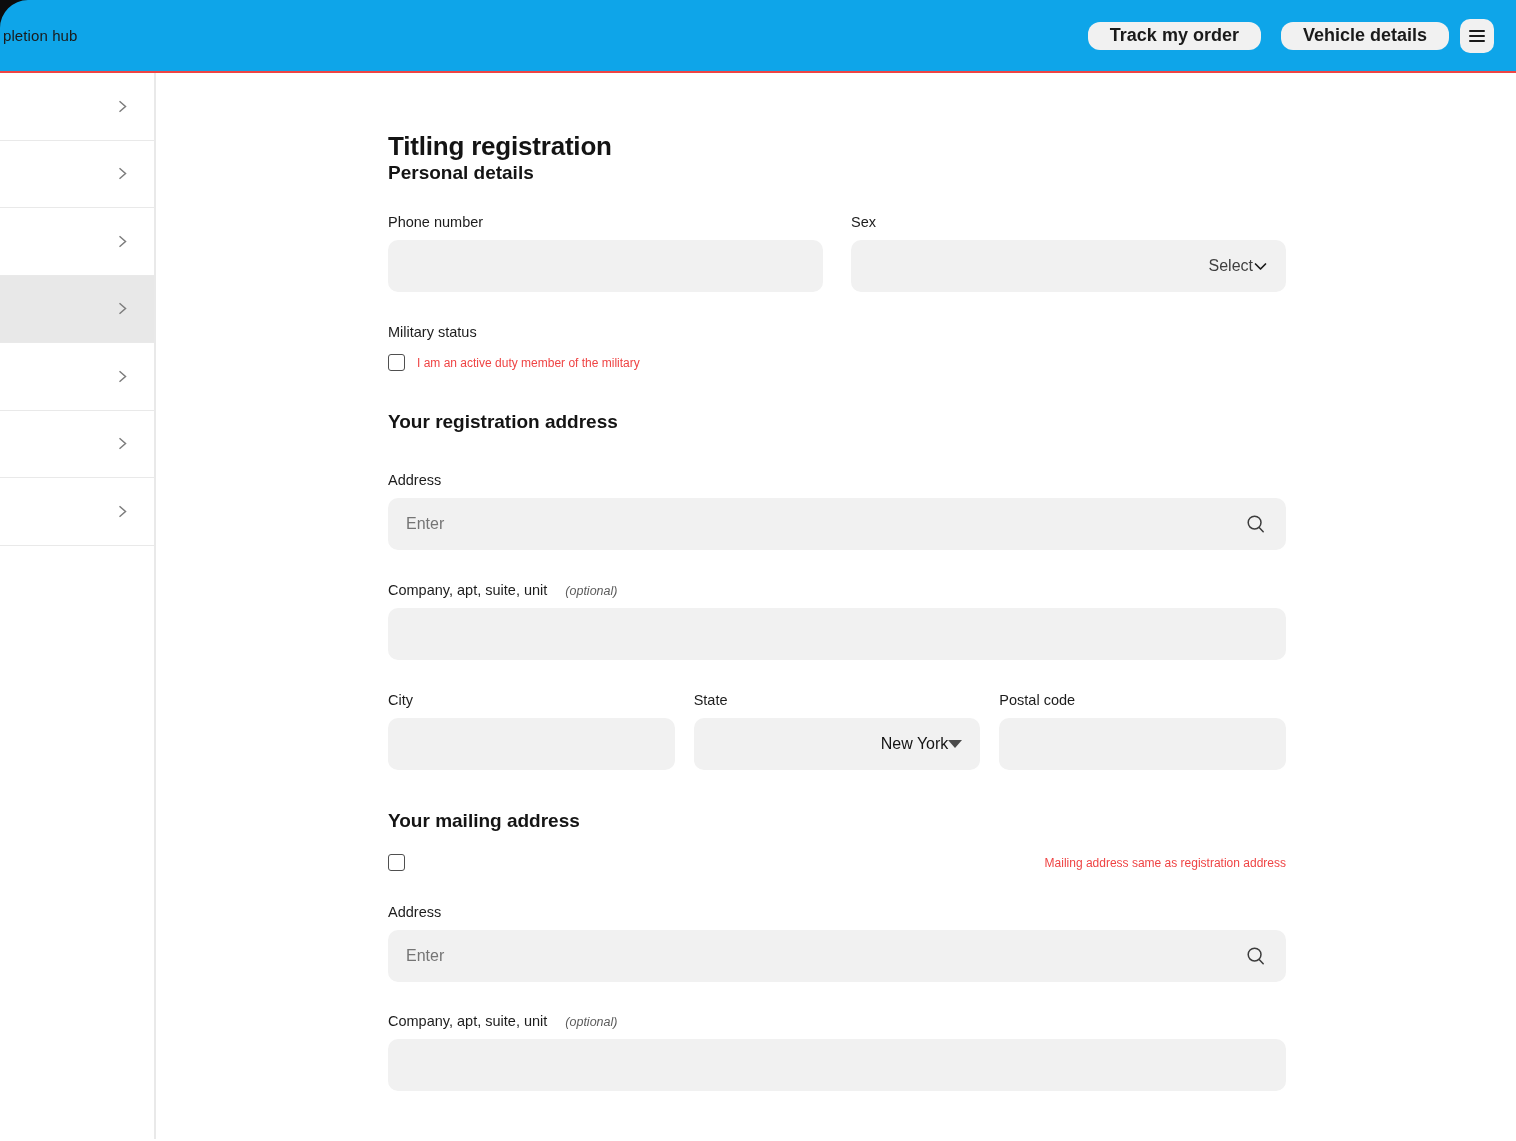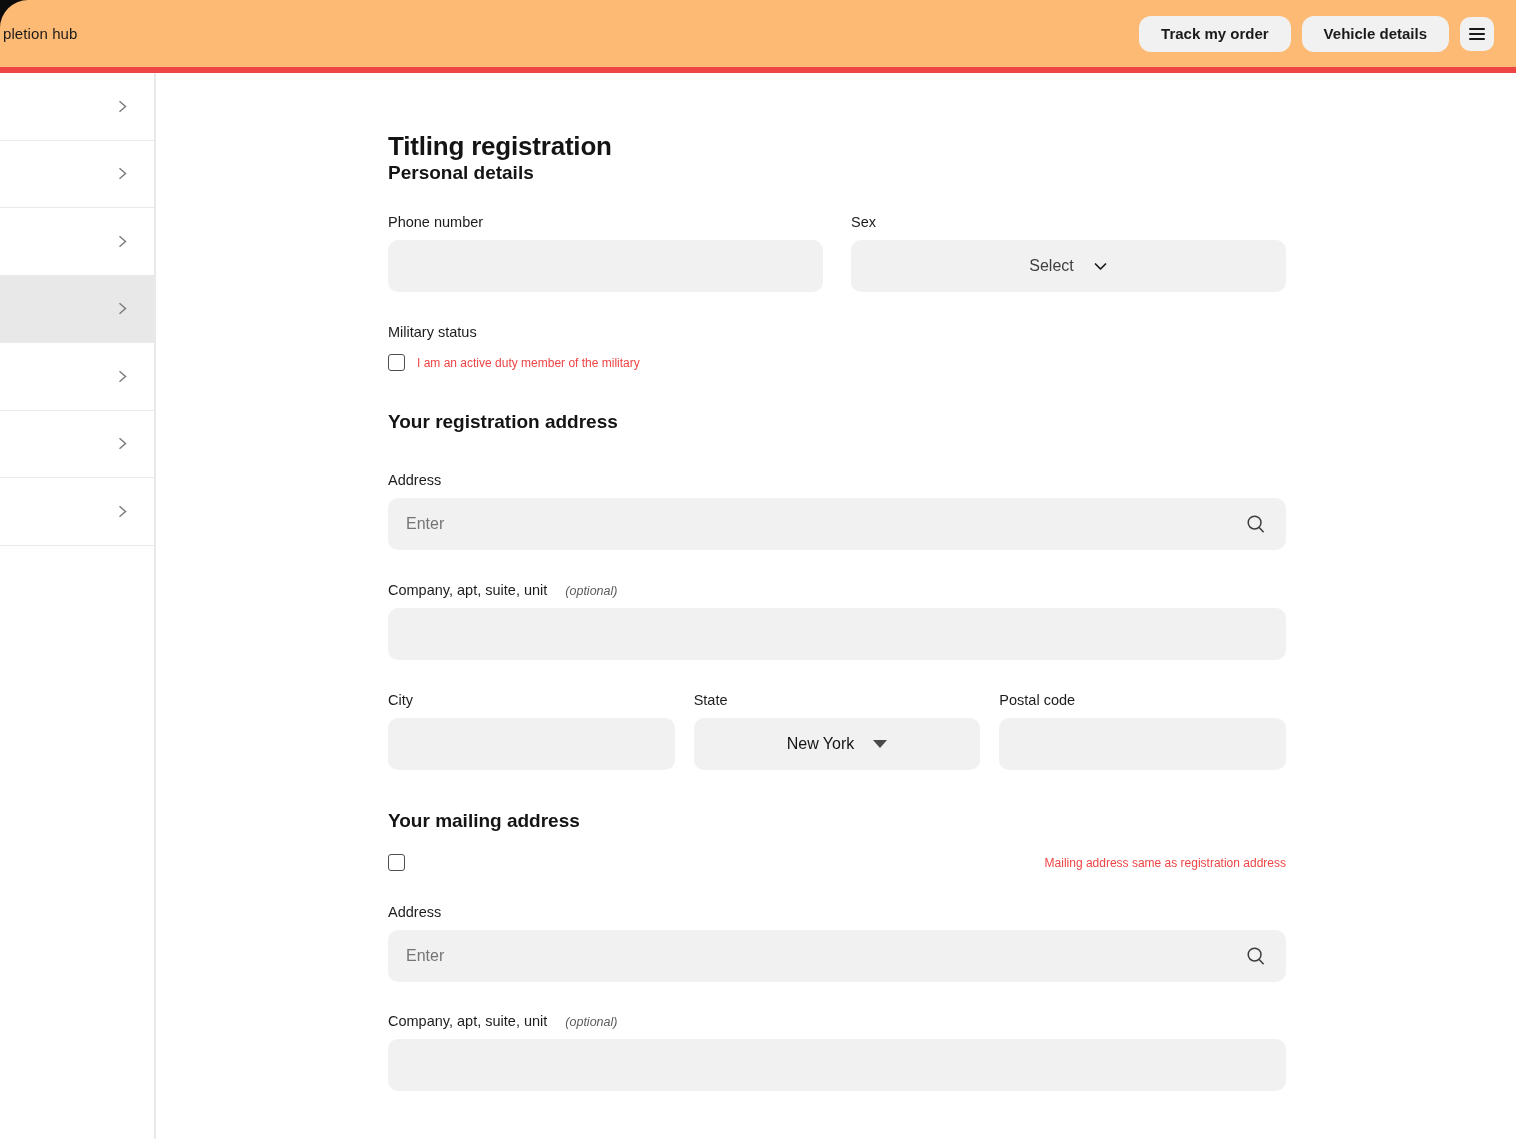--- a/index.html
+++ b/index.html
@@ -1,27 +1,27 @@
 <!DOCTYPE html>
 <html><head>
 <meta charset="utf-8">
 <style>
   * { margin:0; padding:0; box-sizing:border-box; }
   html,body { width:1516px; height:1141px; overflow:hidden; background:#ffffff;
     font-family:"Liberation Sans","DejaVu Sans",sans-serif; color:#171717; }
 
   
-  .header { position:relative; height:73px; border-bottom:6px solid #ef4444;
-    display:flex; align-items:center; justify-content:space-between; background:#fdba74; }
+  .header { position:relative; height:73px; border-bottom:2px solid #ef4444;
+    display:flex; align-items:center; justify-content:space-between; background:#0ea5e9; }
   .logo-corner { position:absolute; top:0; left:0; width:30px; height:30px; }
   .brand { padding-left:3px; font-size:15px; color:#1a1a1a; letter-spacing:.1px; }
   .header-actions { display:flex; align-items:center; gap:11px; padding-right:22px; }
-  .pill-btn { height:36px; padding:0 22px; border:none; border-radius:12px; background:#f1f1f1;
-    font-family:inherit; font-size:15px; font-weight:700; color:#1a1a1a; cursor:pointer;
-    display:flex; align-items:center; }
+  .pill-btn { height:28px; padding:0 22px; border:none; border-radius:12px; background:#f1f1f1;
+    font-family:inherit; font-size:18px; font-weight:700; color:#1a1a1a; cursor:pointer;
+    display:flex; align-items:center;margin-left:9px; }
   .menu-btn { width:34px; height:34px; border:none; border-radius:10px; background:#f1f1f1;
     cursor:pointer; display:flex; flex-direction:column; align-items:center; justify-content:center; gap:3px; }
   .menu-btn span { display:block; width:16px; height:2px; background:#1a1a1a; border-radius:1px; }
 
   
   .layout { display:flex; height:1066px; }
   .sidebar { width:156px; flex:0 0 156px; border-right:2px solid #e9e9e9; background:#fff; }
   .side-item { height:67.5px; border-bottom:1.5px solid #e9e9e9; display:flex;
     align-items:center; justify-content:flex-end; padding-right:24px; cursor:pointer; background:#fff; }
   .side-item.selected { background:#e8e8e8; }
@@ -35,21 +35,21 @@
   .field { margin-top:30px; }
   .label { display:block; font-size:14.5px; color:#1c1c1c; margin-bottom:10px; }
   .optional { font-size:12.5px; font-style:italic; color:#5c5c5c; margin-left:18px; }
 
   .text-input, .fake-select { width:100%; height:52px; border:none; border-radius:10px;
     background:#f1f1f1; font-family:inherit; font-size:16px; color:#171717; padding:0 18px; outline:none; }
   .text-input::placeholder { color:#757575; opacity:1; }
   .input-wrap { position:relative; }
   .input-wrap .trail-icon { position:absolute; right:20px; top:50%; transform:translateY(-50%); pointer-events:none; display:flex; }
 
-  .fake-select { display:flex; align-items:center; justify-content:center; cursor:pointer;gap:19px; }
+  .fake-select { display:flex; align-items:center; justify-content:flex-end; cursor:pointer; }
   .fake-select .sel-text { color:#3f3f3f; }
   .fake-select .sel-text.dark { color:#141414; }
   .tri-down { width:0; height:0; border-left:7px solid transparent; border-right:7px solid transparent;
     border-top:8px solid #4a4a4a; }
 
   .two-col { display:grid; grid-template-columns:1fr 1fr; column-gap:28px; }
   .three-col { display:grid; grid-template-columns:1fr 1fr 1fr; column-gap:19px; }
 
   .check-row { display:flex; align-items:center; margin-top:14px; cursor:pointer; }
   .cb { width:17px; height:17px; border:1.6px solid #4f4f4f; border-radius:3px; background:#fff;

